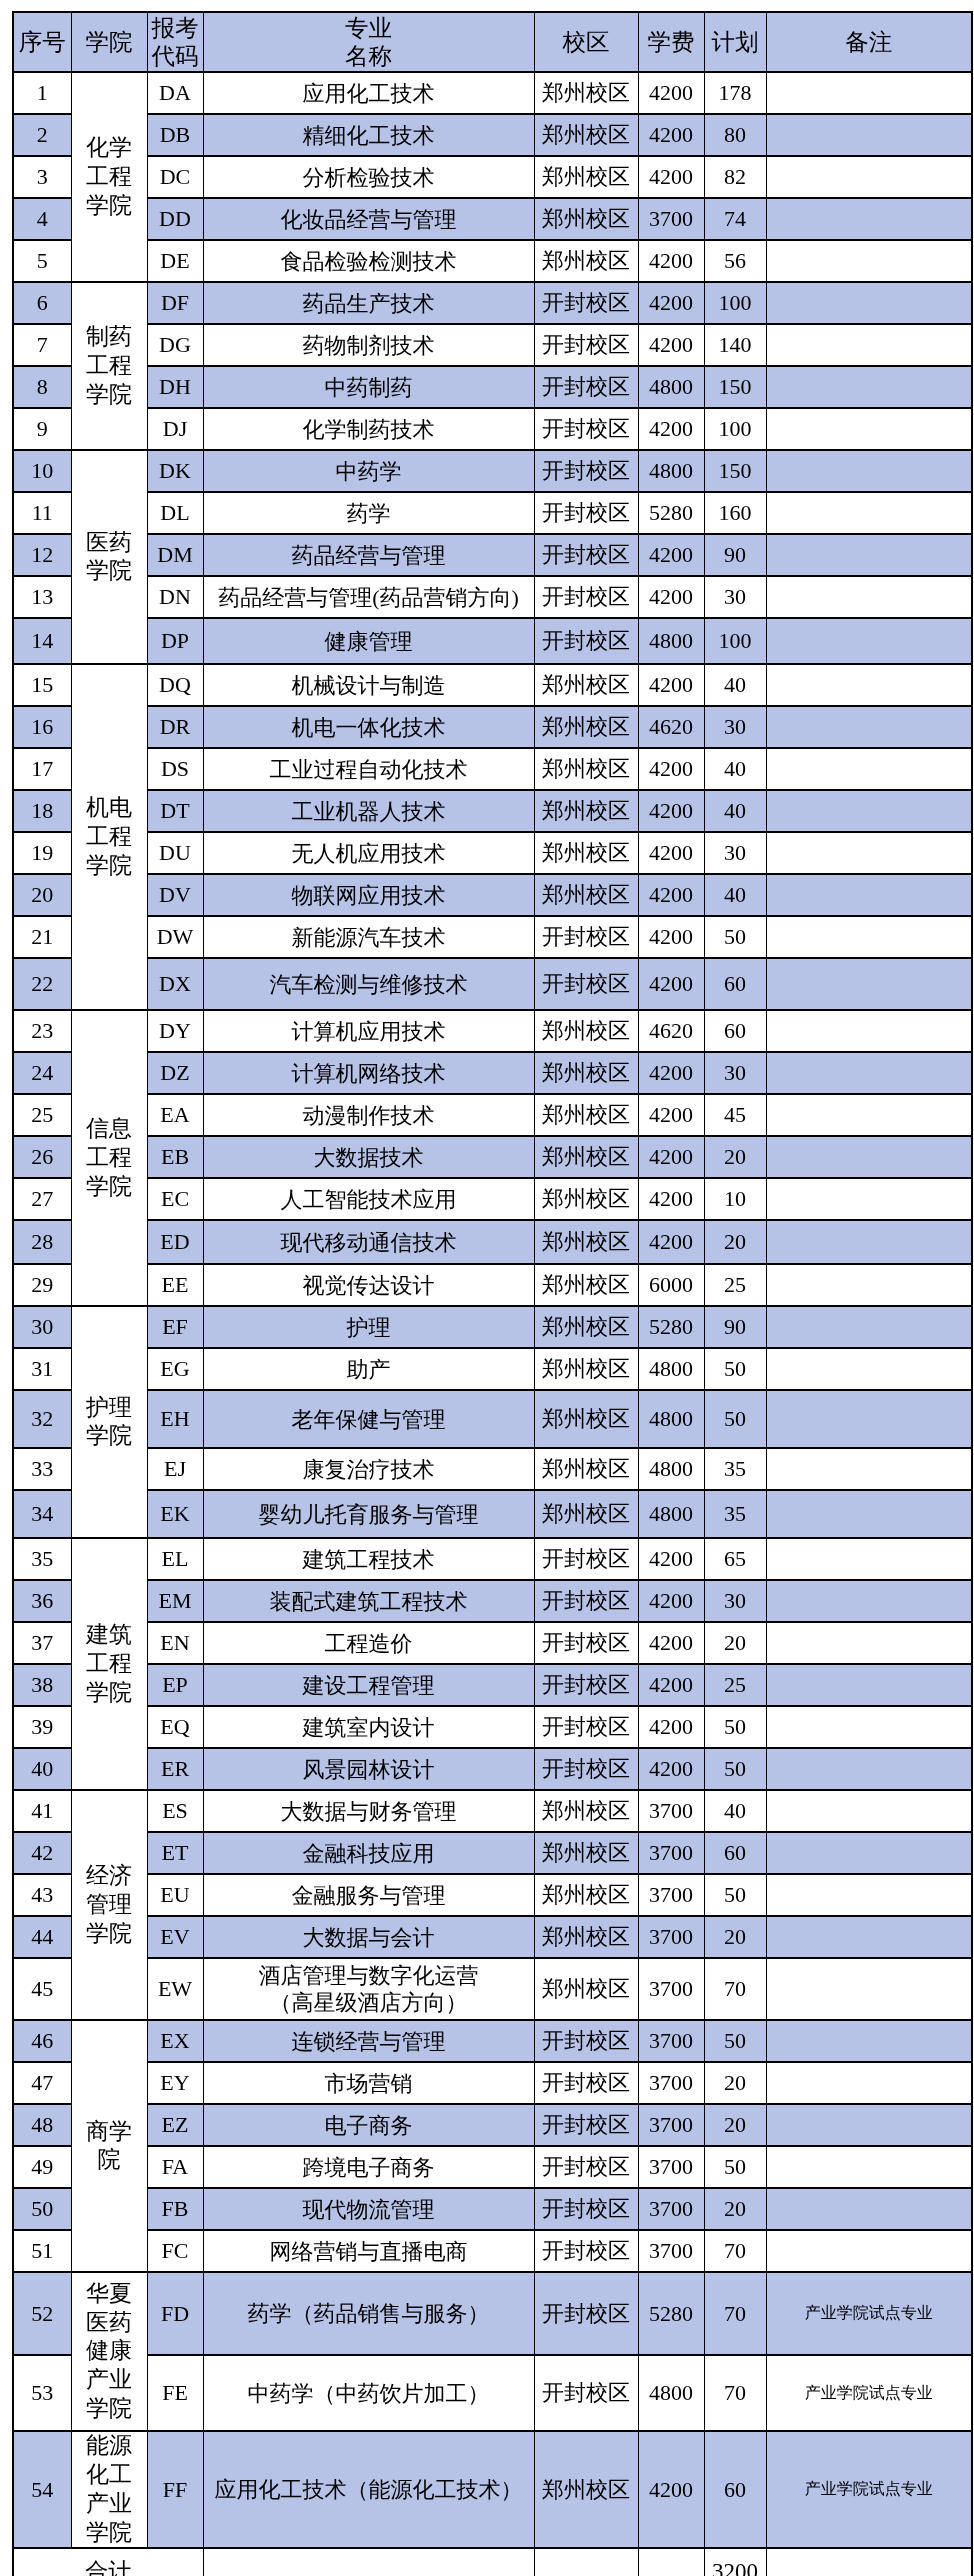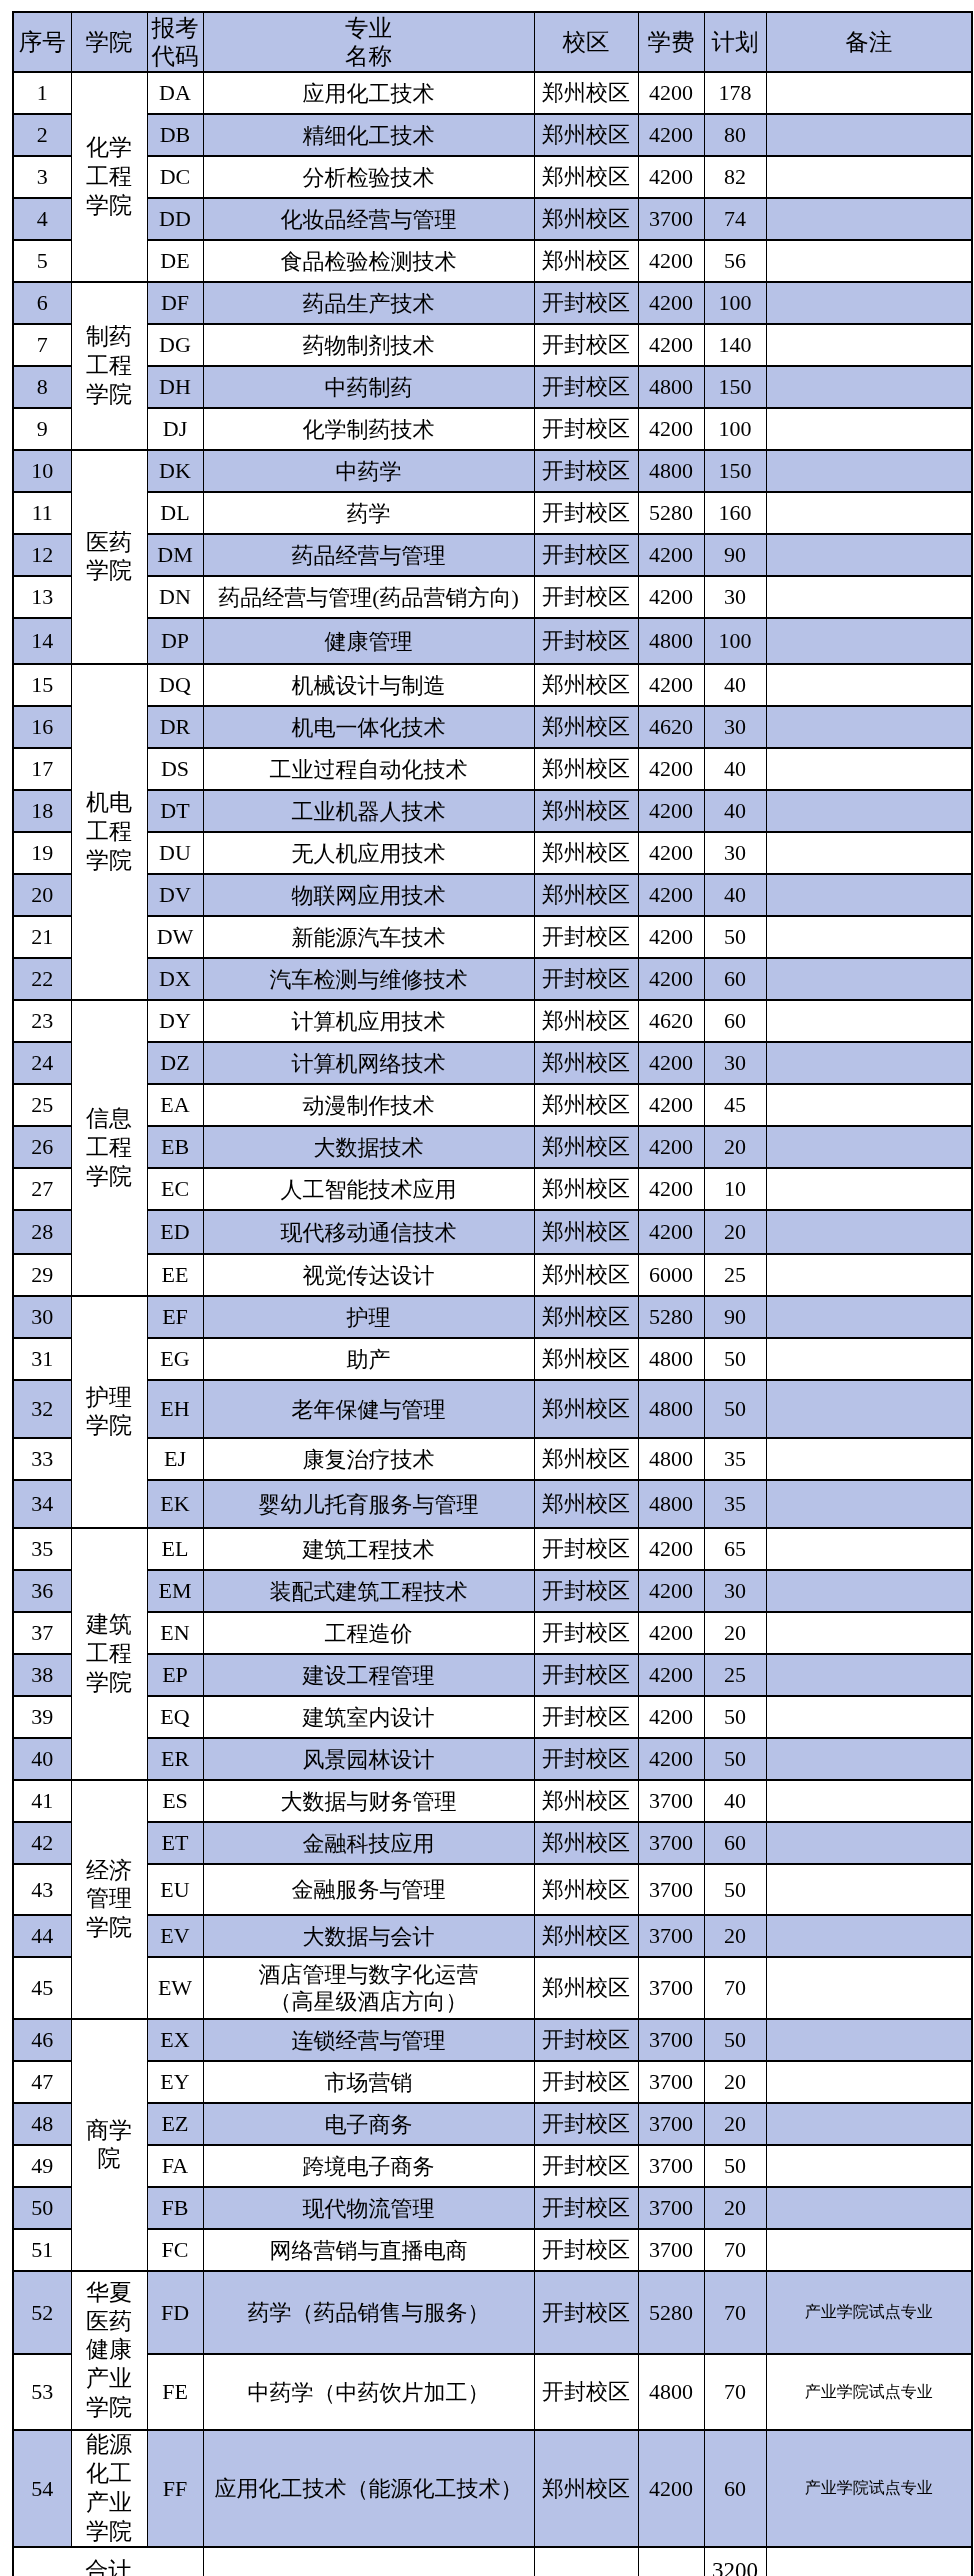--- a/index.html
+++ b/index.html
@@ -262,21 +262,21 @@
       </tr>
       <tr style="height: 42px;">
         <td>21</td>
         <td>DW</td>
         <td class="major-cell">新能源汽车技术</td>
         <td>开封校区</td>
         <td>4200</td>
         <td>50</td>
         <td class="note-cell"></td>
       </tr>
-      <tr class="stripe" style="height: 42px; padding-left: 32px;">
+      <tr class="stripe" style="height: 52px; padding-left: 32px;">
         <td>22</td>
         <td>DX</td>
         <td class="major-cell">汽车检测与维修技术</td>
         <td>开封校区</td>
         <td>4200</td>
         <td>60</td>
         <td class="note-cell"></td>
       </tr>
       <tr style="height: 42px;">
         <td>23</td>
@@ -455,21 +455,21 @@
       </tr>
       <tr class="stripe" style="height: 42px;">
         <td>42</td>
         <td>ET</td>
         <td class="major-cell">金融科技应用</td>
         <td>郑州校区</td>
         <td>3700</td>
         <td>60</td>
         <td class="note-cell"></td>
       </tr>
-      <tr style="height: 51px; padding-left: 36px;">
+      <tr style="height: 42px; padding-left: 36px;">
         <td>43</td>
         <td>EU</td>
         <td class="major-cell">金融服务与管理</td>
         <td>郑州校区</td>
         <td>3700</td>
         <td>50</td>
         <td class="note-cell"></td>
       </tr>
       <tr class="stripe" style="height: 42px;">
         <td>44</td>

